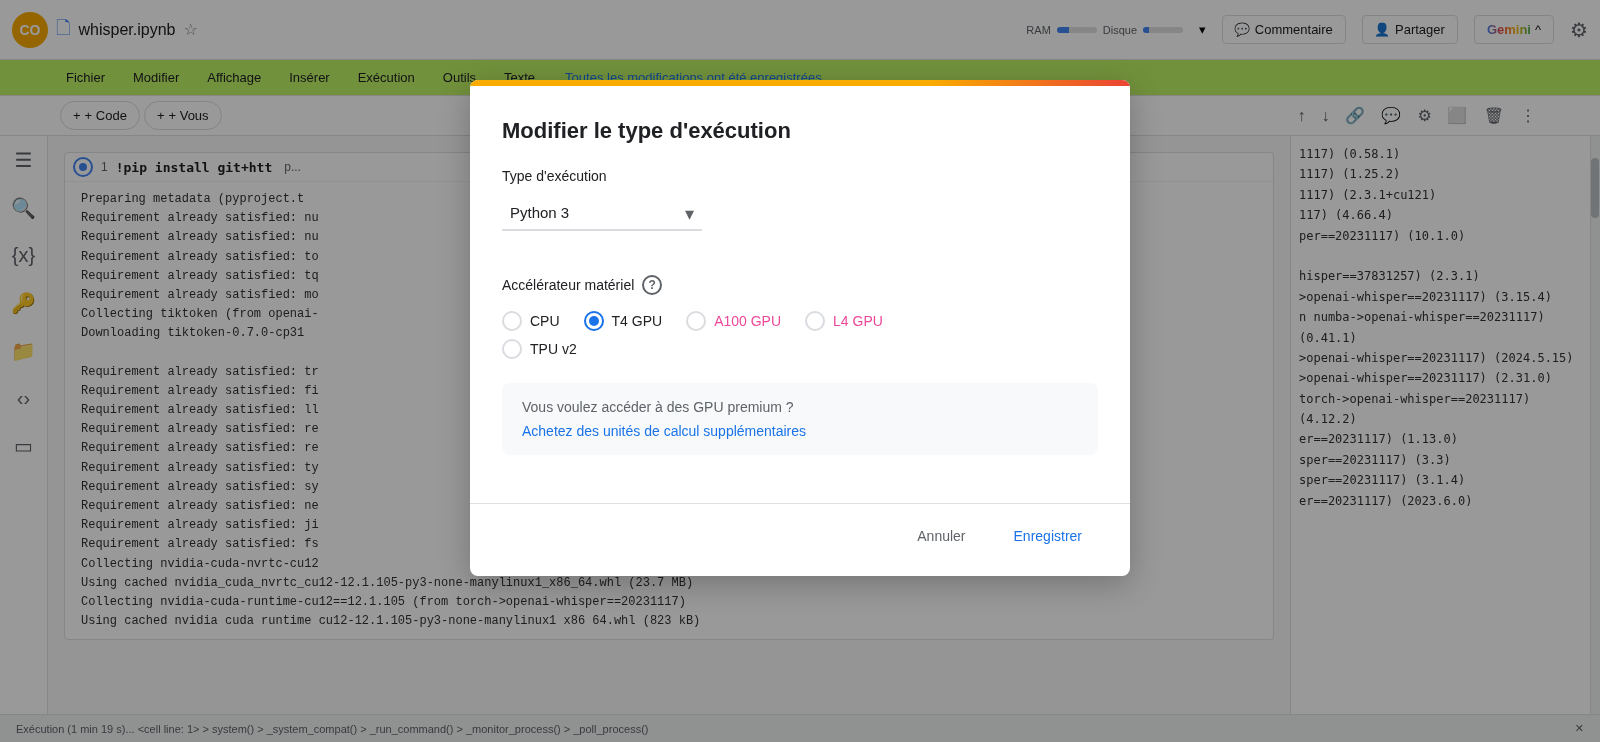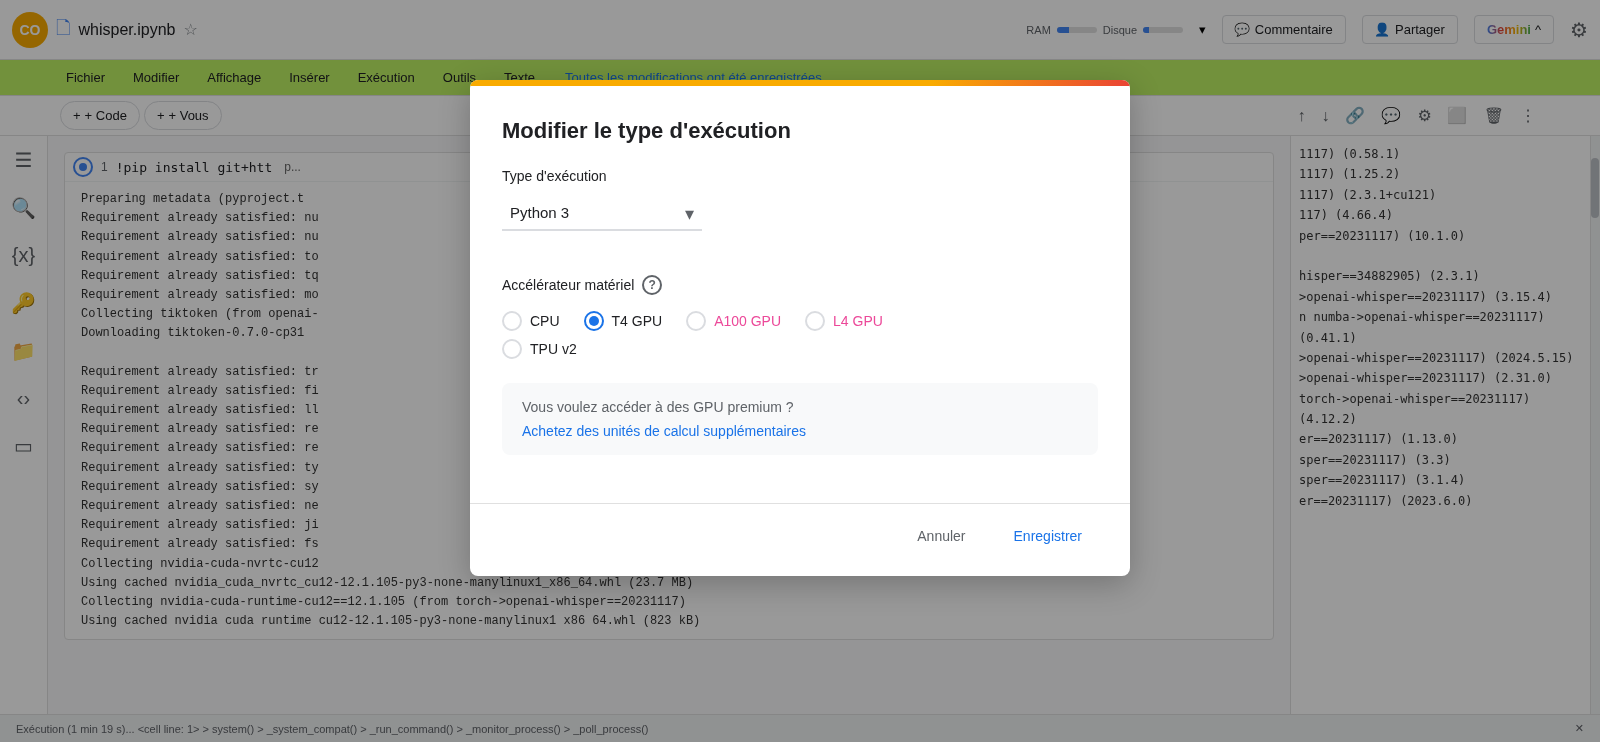--- a/index.html
+++ b/index.html
@@ -213,21 +213,21 @@
       background: #4285f4;
     }
     .cell-num {
       font-size: 12px;
       color: #5f6368;
       font-weight: 500;
     }
     .cell-code {
       color: #202124;
       font-size: 13px;
-      font-weight: 400;
+      font-weight: 700;
     }
     .cell-output {
       padding: 8px 16px;
       font-family: 'Courier New', monospace;
       font-size: 12px;
       color: #333;
       line-height: 1.6;
     }
 
     
@@ -539,21 +539,21 @@
     </div>
   </div>
 
   <div style="width:300px; background:#fff; border-left:1px solid #e0e0e0; overflow:hidden; font-family:monospace; font-size:12px; padding:8px; color:#333; line-height:1.7;">
     <div>1117) (0.58.1)</div>
     <div>1117) (1.25.2)</div>
     <div>1117) (2.3.1+cu121)</div>
     <div>117) (4.66.4)</div>
     <div>per==20231117) (10.1.0)</div>
     <div>&nbsp;</div>
-    <div>hisper==34882905) (2.3.1)</div>
+    <div>hisper==37831257) (2.3.1)</div>
     <div>&gt;openai-whisper==20231117) (3.15.4)</div>
     <div>n numba-&gt;openai-whisper==20231117) (0.41.1)</div>
     <div>&gt;openai-whisper==20231117) (2024.5.15)</div>
     <div>&gt;openai-whisper==20231117) (2.31.0)</div>
     <div>torch-&gt;openai-whisper==20231117) (4.12.2)</div>
     <div>er==20231117) (1.13.0)</div>
     <div>sper==20231117) (3.3)</div>
     <div>sper==20231117) (3.1.4)</div>
     <div>er==20231117) (2023.6.0)</div>
   </div>

